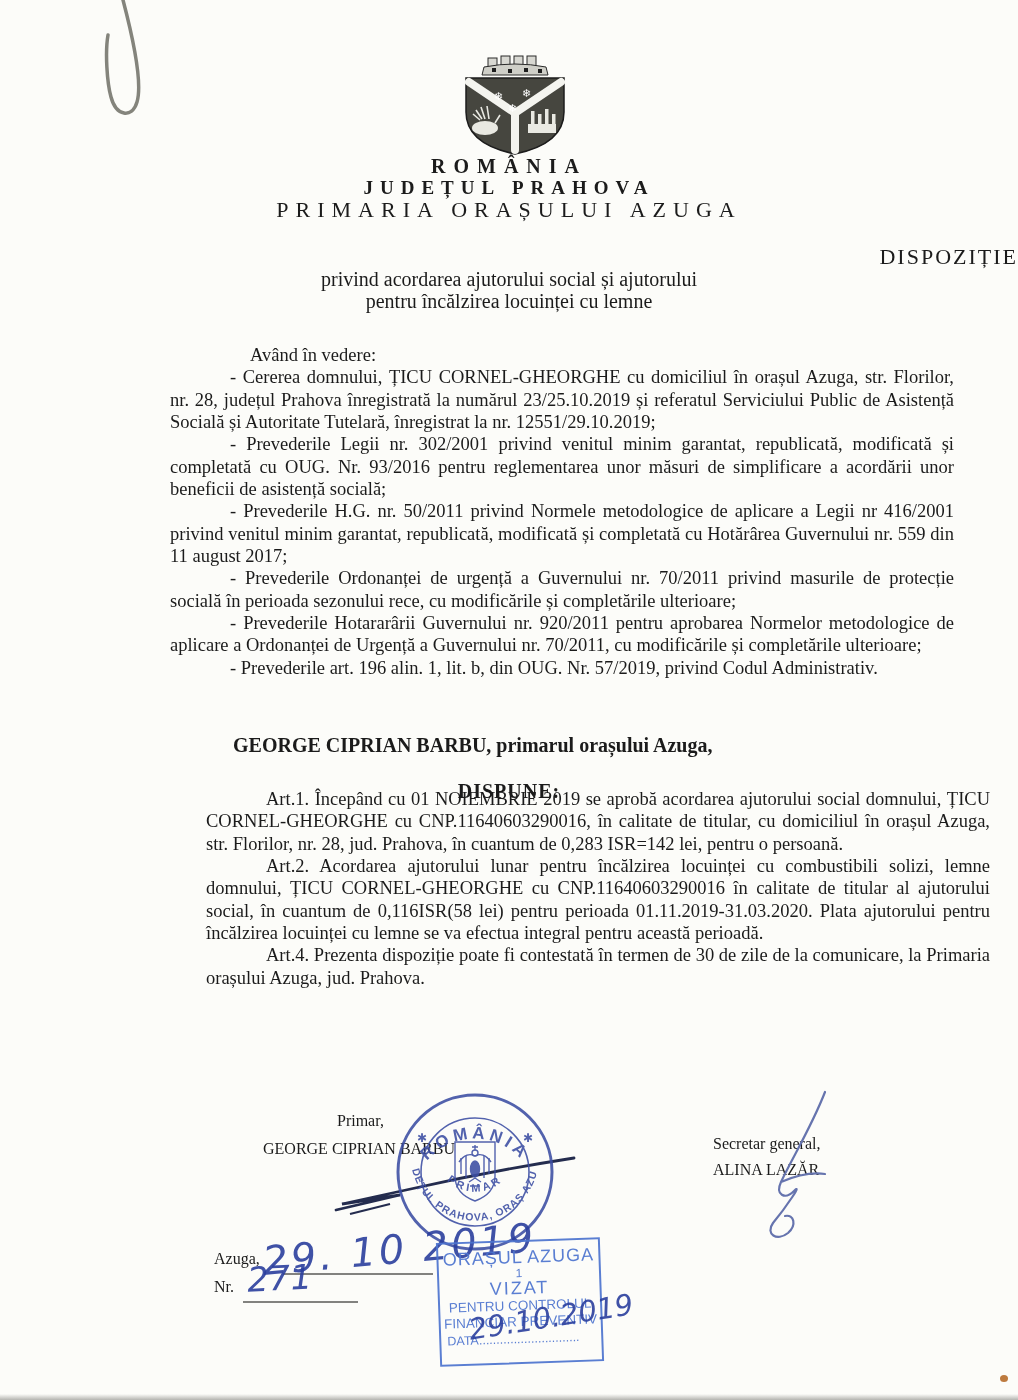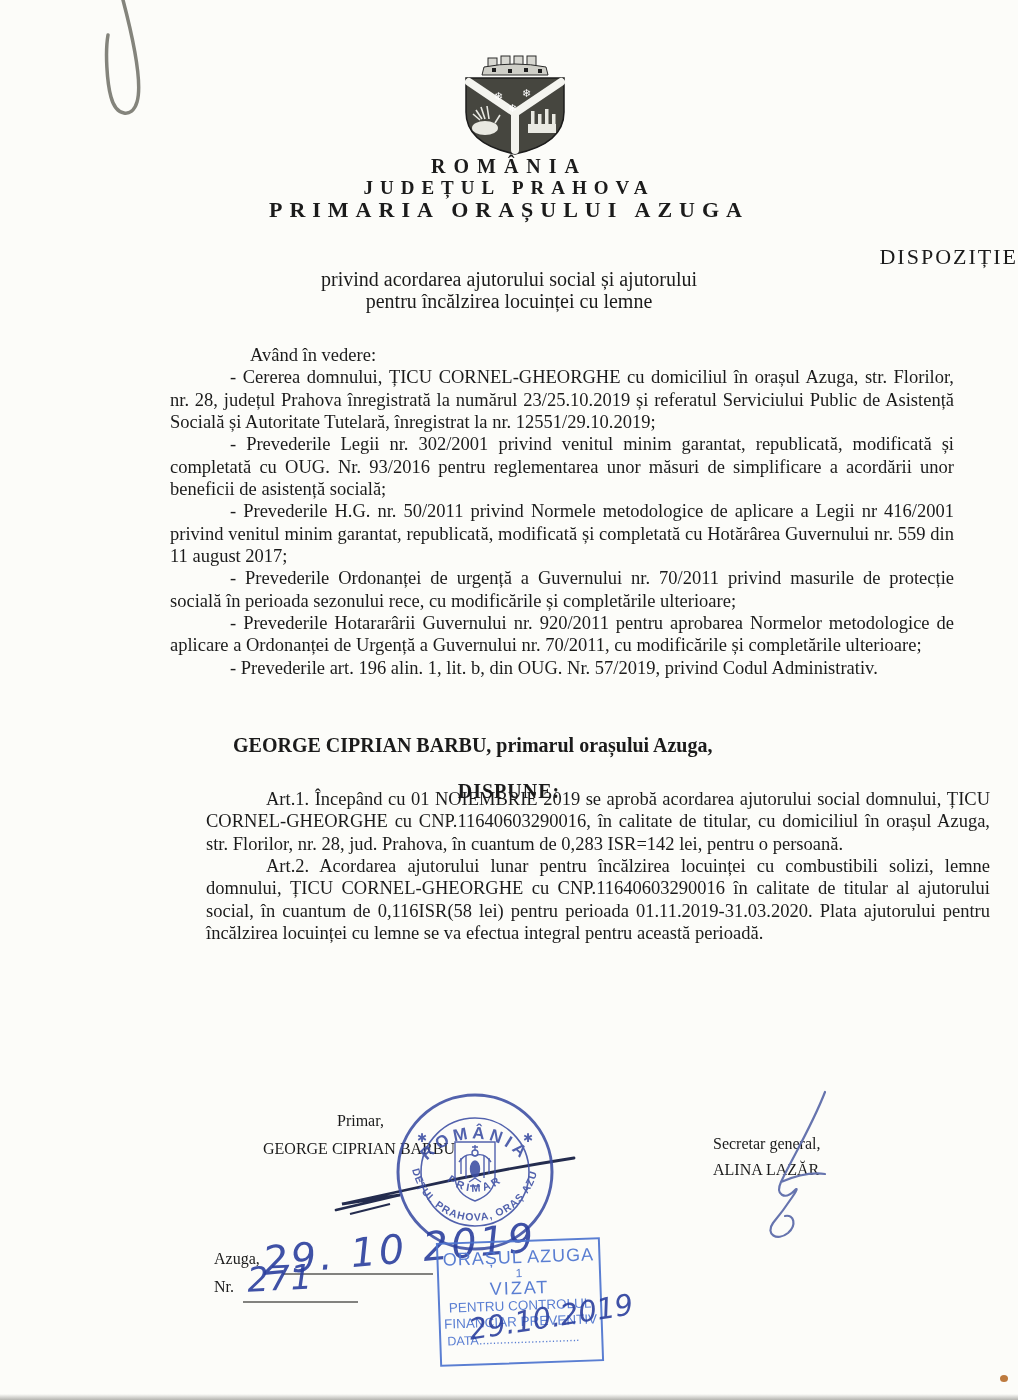--- a/index.html
+++ b/index.html
@@ -5,21 +5,21 @@
   html,body{margin:0;padding:0;background:#e8e8e4;}
   .page{
     position:relative;width:1018px;height:1400px;margin:0 auto;
     background:#fcfcf9;overflow:hidden;
     font-family:"Liberation Serif","DejaVu Serif",serif;color:#1b1b1b;
   }
   .abs{position:absolute;}
   .centered{left:0;width:1018px;text-align:center;}
   .hdr1{font-weight:bold;font-size:20px;letter-spacing:8px;}
   .hdr2{font-weight:bold;font-size:19px;letter-spacing:7px;}
-  .hdr3{font-weight:bold;font-size:22px;letter-spacing:7px;}
+  .hdr3{font-weight:normal;font-size:22px;letter-spacing:7px;}
   .doctitle{font-size:22px;letter-spacing:2px;text-align:right;}
   .subtitle{font-size:20px;}
   .bodytext,.articles{
     position:absolute;left:170px;width:784px;
     font-size:18.5px;line-height:22.35px;text-align:justify;
   }
   .bodytext{top:344px;}
   .articles{top:788px;margin-left:36px;}
   .bodytext p,.articles p{margin:0;text-indent:60px;}
   p.intro{text-indent:80px;}
@@ -113,20 +113,21 @@
     <p>- Prevederile Hotararârii Guvernului nr. 920/2011 pentru aprobarea Normelor metodologice de aplicare a Ordonanței de Urgență a Guvernului nr. 70/2011, cu modificările și completările ulterioare;</p>
     <p>- Prevederile art. 196 alin. 1, lit. b, din OUG. Nr. 57/2019, privind Codul Administrativ.</p>
   </div>
 
   <div class="abs issuer" style="left:233px;top:734px">GEORGE CIPRIAN BARBU, primarul orașului Azuga,</div>
   <div class="abs centered dispune" style="top:780px">DISPUNE:</div>
 
   <div class="articles">
     <p>Art.1.  Începând cu 01 NOIEMBRIE 2019 se aprobă acordarea ajutorului social domnului, ȚICU CORNEL-GHEORGHE cu CNP.11640603290016, în calitate de titular, cu domiciliul în orașul Azuga, str. Florilor, nr. 28, jud. Prahova, în cuantum de 0,283 ISR=142 lei, pentru o persoană.</p>
     <p>Art.2.  Acordarea ajutorului lunar pentru încălzirea locuinței cu combustibili solizi, lemne domnului, ȚICU CORNEL-GHEORGHE cu CNP.11640603290016 în calitate de titular al ajutorului social, în cuantum de 0,116ISR(58 lei) pentru perioada 01.11.2019-31.03.2020. Plata ajutorului pentru încălzirea locuinței cu lemne se va efectua integral pentru această perioadă.</p>
+    <p>Art.4. Prezenta dispoziție poate fi contestată în termen de 30 de zile de la comunicare, la Primaria orașului Azuga, jud. Prahova.</p>
   </div>
 
   <div class="abs sig" style="left:337px;top:1112px">Primar,</div>
   <div class="abs sig" style="left:263px;top:1140px">GEORGE CIPRIAN BARBU</div>
   <svg class="abs" style="left:330px;top:1152px" width="250" height="70" viewBox="0 0 250 70">
     <path d="M6,58 L70,43 L12,52 L76,38 C120,28 180,16 244,6" fill="none" stroke="#242c4e" stroke-width="2.8" stroke-linecap="round"></path>
     <path d="M20,62 L60,52" fill="none" stroke="#242c4e" stroke-width="2"></path>
   </svg>
 
   <div class="abs sig" style="left:713px;top:1135px">Secretar general,</div>

